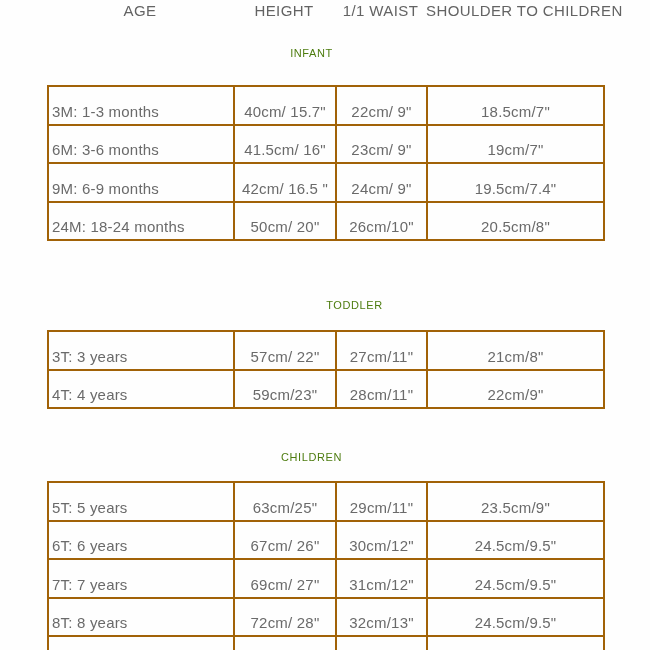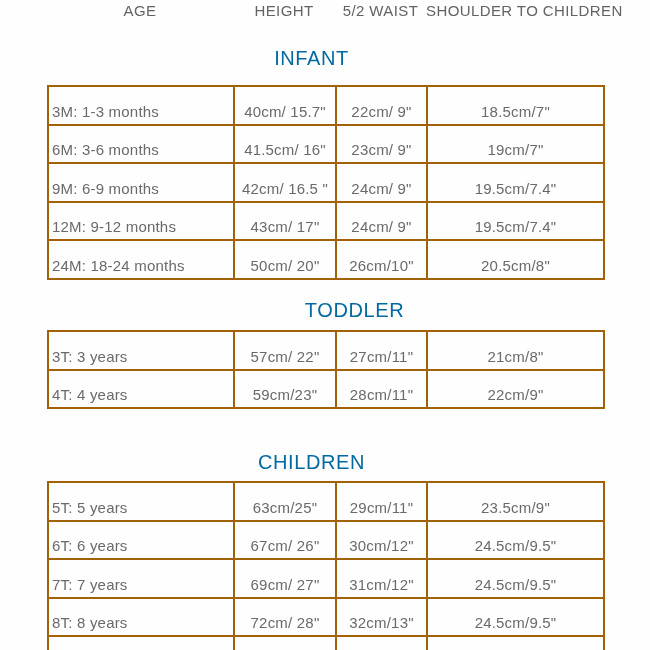--- a/index.html
+++ b/index.html
@@ -18,21 +18,21 @@
   }
   .col-headers .ch { text-align: center; white-space: nowrap; overflow: visible; }
   .ch-age      { width: 186px; }
   .ch-height   { width: 102px; }
   .ch-waist    { width: 91px;  }
   .ch-shoulder { width: 177px; }
 
   .section-title {
     position: absolute; left: 0; width: 623px;
     text-align: center;
-    font-size: 20px; letter-spacing: 0.6px; color: #0369a1;
+    font-size: 11px; letter-spacing: 0.6px; color: #4d7c0f;
   }
   #title-infant   { top: 47px; }
   #title-toddler  { top: 299px; margin-left: 43px; }
   #title-children { top: 451px; }
 
   table.size {
     position: absolute; left: 47px; width: 556px;
     border-collapse: collapse; table-layout: fixed;
   }
   #table-infant   { top: 85px; }
@@ -55,21 +55,21 @@
     text-align: left;
     padding-left: 3px;
   }
 </style>
 </head>
 <body>
 
 <div class="col-headers">
   <div class="ch ch-age">AGE</div>
   <div class="ch ch-height">HEIGHT</div>
-  <div class="ch ch-waist">5/2 WAIST</div>
+  <div class="ch ch-waist">1/1 WAIST</div>
   <div class="ch ch-shoulder">SHOULDER TO CHILDREN</div>
 </div>
 
 <div class="section-title" id="title-infant">INFANT</div>
 
 <table class="size" id="table-infant">
   <colgroup>
       <col style="width:186px">
       <col style="width:102px">
       <col style="width:91px">
@@ -84,26 +84,20 @@
     </tr>
     <tr>
       <td class="age">6M: 3-6 months</td>
       <td>41.5cm/ 16"</td>
       <td>23cm/ 9"</td>
       <td>19cm/7"</td>
     </tr>
     <tr>
       <td class="age">9M: 6-9 months</td>
       <td>42cm/ 16.5 "</td>
-      <td>24cm/ 9"</td>
-      <td>19.5cm/7.4"</td>
-    </tr>
-    <tr>
-      <td class="age">12M: 9-12 months</td>
-      <td>43cm/ 17"</td>
       <td>24cm/ 9"</td>
       <td>19.5cm/7.4"</td>
     </tr>
     <tr>
       <td class="age">24M: 18-24 months</td>
       <td>50cm/ 20"</td>
       <td>26cm/10"</td>
       <td>20.5cm/8"</td>
     </tr>
   </tbody>

